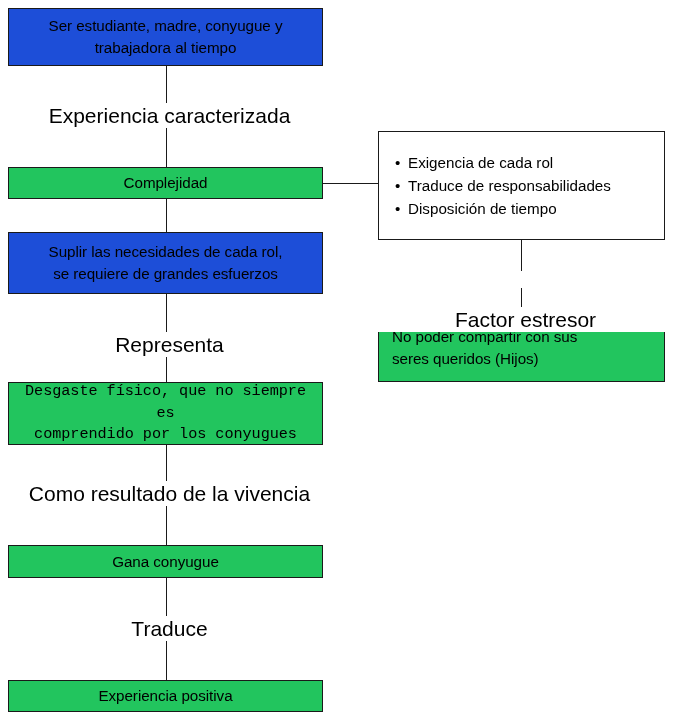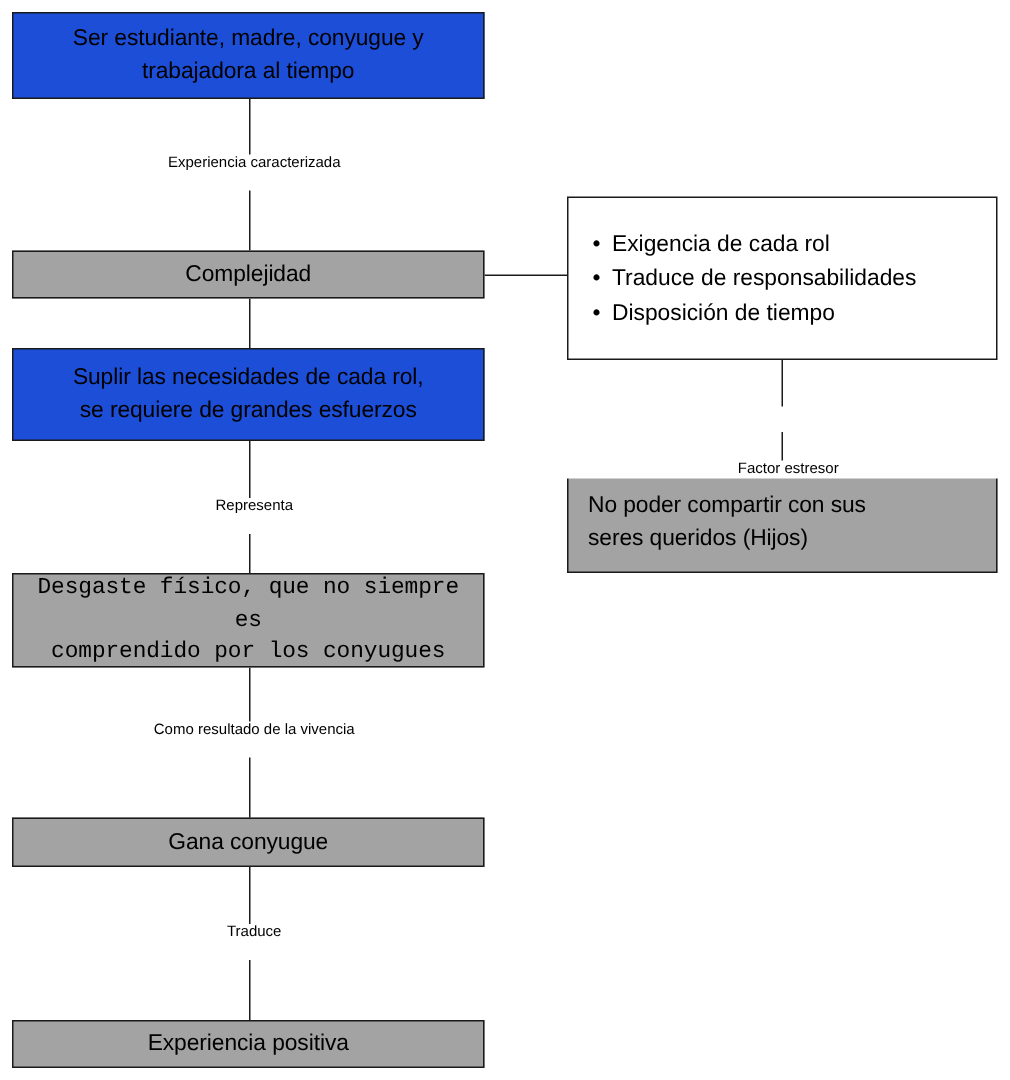--- a/index.html
+++ b/index.html
@@ -19,21 +19,21 @@
     width: 673px;
     height: 720px;
     background: #ffffff;
   }
 
   
   .node {
     position: absolute;
     box-sizing: border-box;
     border: 1.6px solid #1a1a1a;
-    background: #a3a3a3;
+    background: #22c55e;
     display: flex;
     align-items: center;
     justify-content: center;
     text-align: center;
     font-size: 15.2px;
     line-height: 1.42;
     letter-spacing: -0.05px;
     padding: 2px 6px;
     z-index: 2;
   }
@@ -88,21 +88,21 @@
   .hline {
     position: absolute;
     height: 0;
     border-top: 1.7px solid #1a1a1a;
     z-index: 1;
   }
 
   
   .edge-label {
     position: absolute;
-    font-size: 10px;
+    font-size: 21px;
     line-height: 1.2;
     text-align: center;
     white-space: nowrap;
     background: #ffffff;
     padding: 0 4px;
     z-index: 3;
   }
 </style>
 </head>
 <body>

